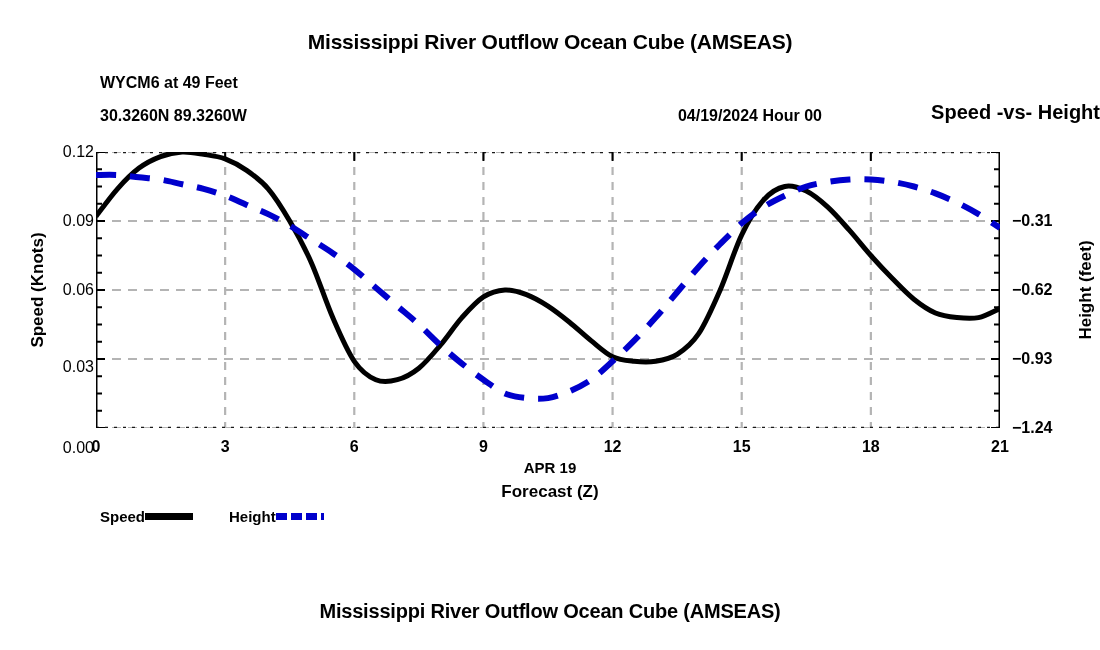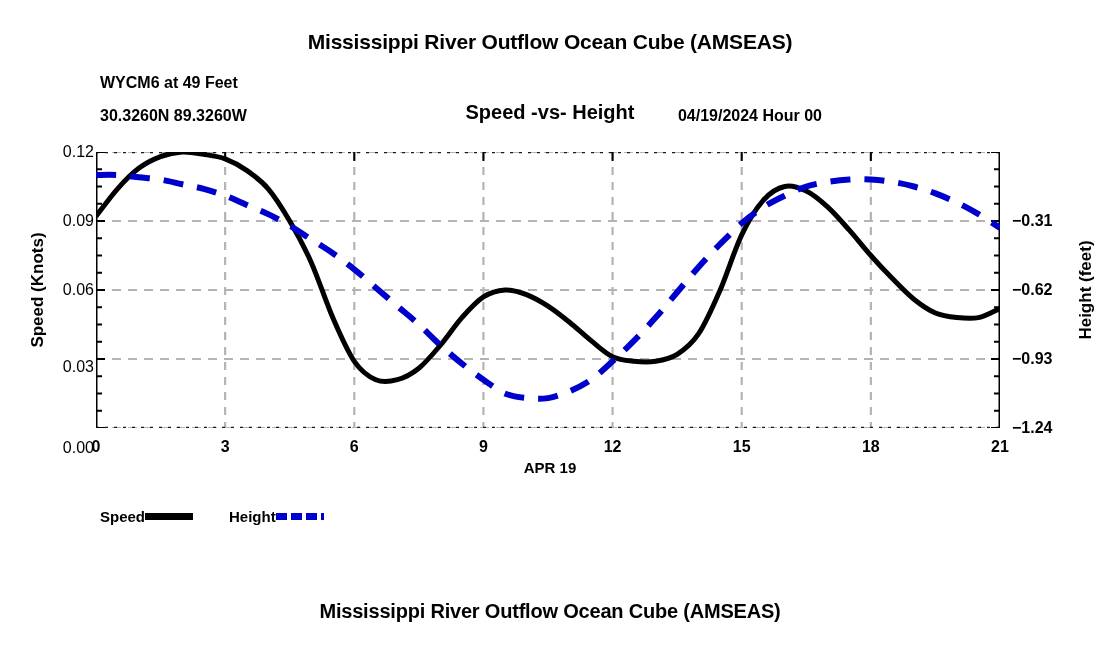--- a/index.html
+++ b/index.html
@@ -54,21 +54,21 @@
     top: 107px;
     left: 100px;
     font-size: 16px;
     font-weight: bold;
   }
   .subtitle {
     position: absolute;
     top: 101px;
     left: 0;
     width: 1100px;
-    text-align: center;
+    text-align: right;
     font-size: 20px;
     font-weight: bold;
   }
   .datestamp {
     position: absolute;
     top: 107px;
     right: 98px;
     font-size: 16px;
     font-weight: bold;
   }
@@ -292,20 +292,21 @@
         <div class="xtick" style="left: 258.286px;">6</div>
         <div class="xtick" style="left: 387.429px;">9</div>
         <div class="xtick" style="left: 516.571px;">12</div>
         <div class="xtick" style="left: 645.714px;">15</div>
         <div class="xtick" style="left: 774.857px;">18</div>
         <div class="xtick" style="left: 904px;">21</div>
       </div>
   </div>
 
   <div class="xlabel-date">APR 19</div>
+  <div class="xlabel-axis">Forecast (Z)</div>
 
   <div class="legend">
     <div class="legend-item">
       <span class="legend-label">Speed</span>
       <span class="legend-swatch-speed"></span>
     </div>
     <div class="legend-item">
       <span class="legend-label">Height</span>
       <span class="legend-swatch-height"></span>
     </div>

